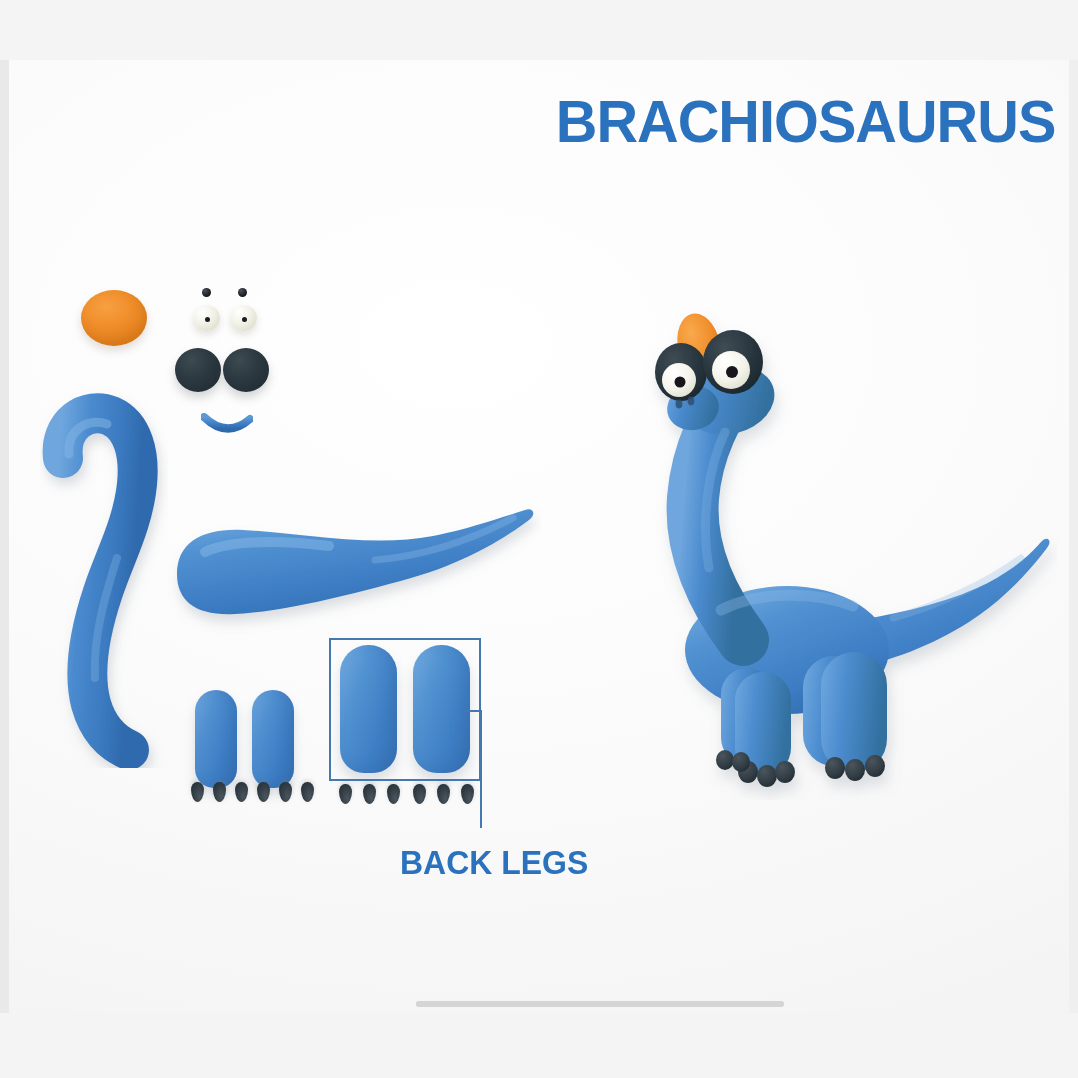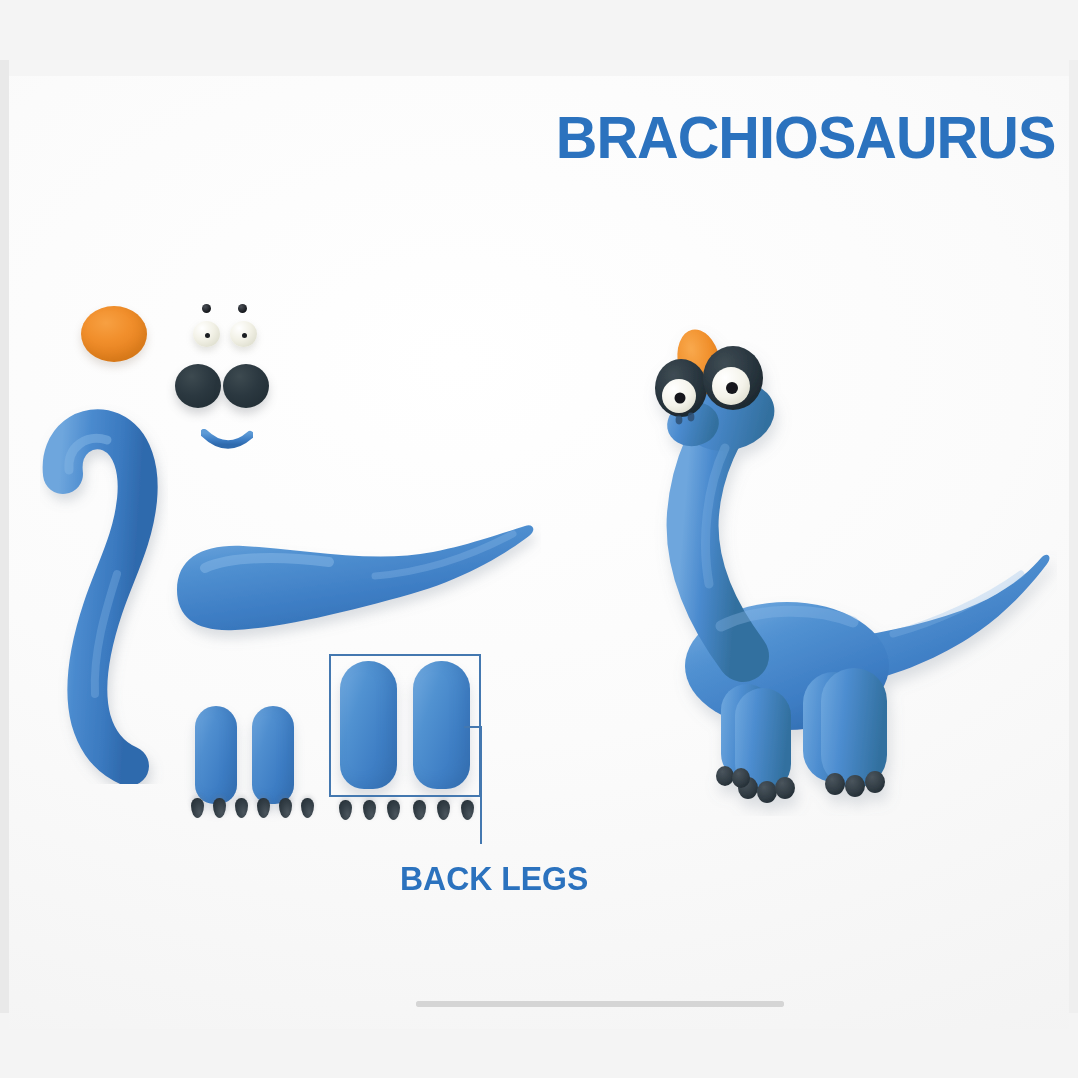--- a/index.html
+++ b/index.html
@@ -36,21 +36,21 @@
   }
   .frame-right {
     position: absolute;
     left: 1069px; top: 60px;
     width: 9px; height: 953px;
     background: #efefef;
   }
   
   .photo {
     position: absolute;
-    left: 9px; top: 76px;
+    left: 9px; top: 60px;
     width: 1060px; height: 953px;
     background:
       radial-gradient(ellipse 120% 90% at 42% 30%, #ffffff 0%, #fbfbfb 45%, #f2f2f2 100%);
     overflow: hidden;
     text-align: center;
   }
   
   .title {
     position: absolute;
     right: 14px;

